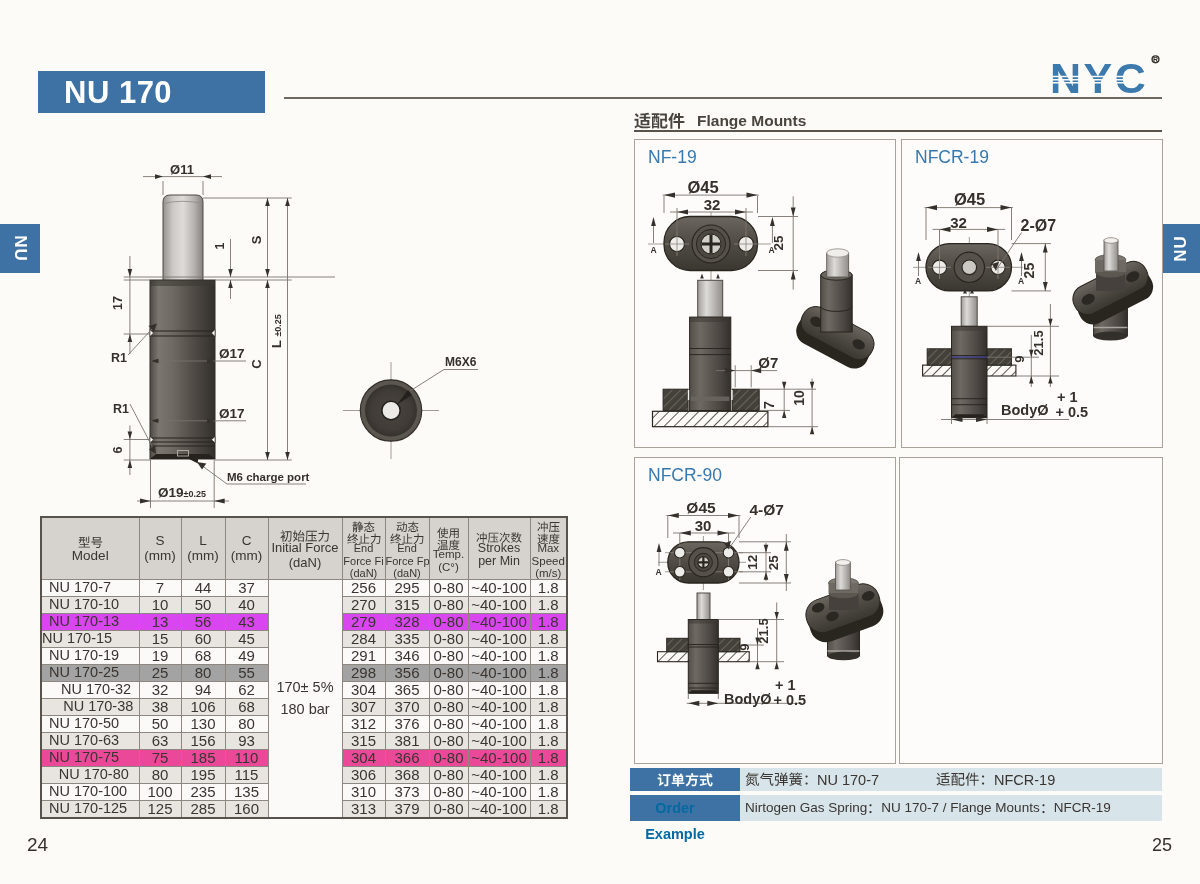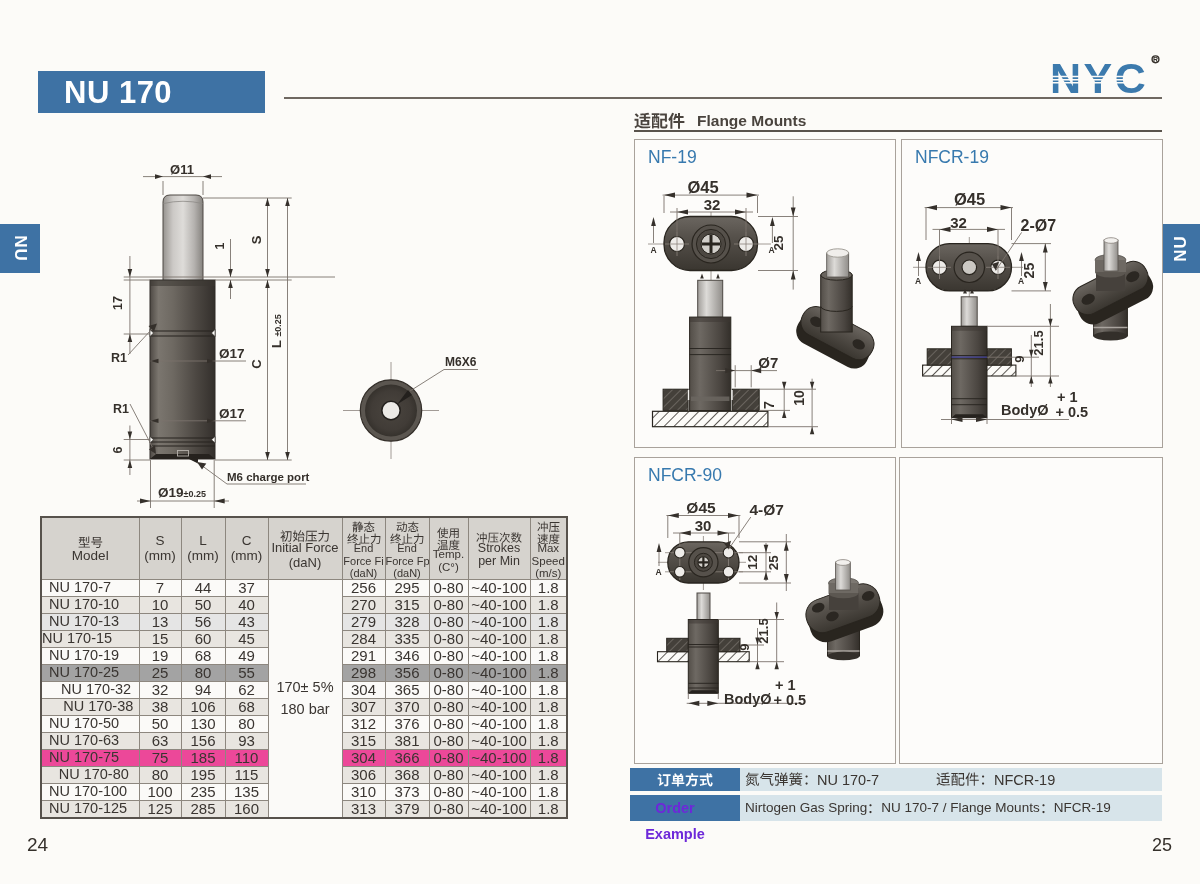--- a/index.html
+++ b/index.html
@@ -253,21 +253,21 @@
         <td style="text-align:left;padding-left:7px;font-size:14.5px;height:16px">NU 170-10</td>
         <td>10</td>
         <td>50</td>
         <td>40</td>
         <td>270</td>
         <td>315</td>
         <td>0-80</td>
         <td>~40-100</td>
         <td>1.8</td>
       </tr>
-      <tr style="background:#e5e5e5;height:16px;line-height:15.8px;font-size:15px">
+      <tr style="background:#d946ef;height:16px;line-height:15.8px;font-size:15px">
         <td style="text-align:left;padding-left:7px;font-size:14.5px;height:16px">NU 170-13</td>
         <td>13</td>
         <td>56</td>
         <td>43</td>
         <td>279</td>
         <td>328</td>
         <td>0-80</td>
         <td>~40-100</td>
         <td>1.8</td>
       </tr>
@@ -789,17 +789,17 @@
 <div class="abs" style="left:740px;top:794.5px;width:422px;height:26px;background:#d7e4ea"></div>
 <div class="abs" style="left:630px;top:767.5px;width:110px;height:23px;text-align:center;line-height:23px"><svg width="56" height="18.2" viewBox="0 0 56 18.2" style="vertical-align:middle">
       <path d="M1.3 3.4C2.1 4.2 3.1 5.2 3.5 5.8L4.7 4.6C4.2 4.0 3.2 3.0 2.4 2.4ZM2.7 15.2C3.0 14.8 3.5 14.4 6.6 12.3C6.5 12.0 6.2 11.2 6.2 10.8L4.3 12.0V6.6H0.6V8.2H2.7V12.4C2.7 13.1 2.2 13.5 1.9 13.7C2.1 14.1 2.5 14.8 2.7 15.2ZM5.8 3.3V5.0H9.5V13.2C9.5 13.5 9.4 13.5 9.1 13.6C8.8 13.6 7.8 13.6 6.9 13.5C7.1 14.0 7.5 14.8 7.5 15.3C8.9 15.3 9.8 15.3 10.4 15.0C11.1 14.7 11.3 14.2 11.3 13.2V5.0H13.6V3.3Z M17.6 8.2H20.1V9.2H17.6ZM21.8 8.2H24.5V9.2H21.8ZM17.6 6.0H20.1V7.0H17.6ZM21.8 6.0H24.5V7.0H21.8ZM23.5 2.4C23.3 3.1 22.8 3.9 22.3 4.6H19.3L19.9 4.3C19.7 3.8 19.0 2.9 18.5 2.3L17.0 3.0C17.4 3.4 17.9 4.1 18.2 4.6H15.9V10.6H20.1V11.5H14.7V13.0H20.1V15.4H21.8V13.0H27.4V11.5H21.8V10.6H26.2V4.6H24.2C24.6 4.1 25.0 3.5 25.4 2.9Z M33.8 2.7C34.1 3.2 34.4 3.9 34.7 4.5H28.7V6.1H32.3C32.1 9.1 31.9 12.3 28.5 14.1C29.0 14.4 29.5 15.0 29.7 15.5C32.3 14.0 33.3 11.8 33.8 9.4H38.2C38.0 12.0 37.8 13.2 37.4 13.5C37.2 13.7 37.0 13.7 36.7 13.7C36.3 13.7 35.3 13.7 34.3 13.6C34.6 14.0 34.9 14.7 34.9 15.2C35.9 15.3 36.8 15.3 37.4 15.2C38.0 15.2 38.4 15.0 38.9 14.6C39.5 14.0 39.7 12.4 40.0 8.6C40.0 8.3 40.0 7.8 40.0 7.8H34.0C34.1 7.3 34.1 6.7 34.2 6.1H41.3V4.5H35.5L36.5 4.1C36.3 3.5 35.9 2.7 35.5 2.1Z M49.6 2.3C49.6 3.1 49.6 3.9 49.6 4.6H42.7V6.3H49.7C50.1 11.2 51.1 15.4 53.5 15.4C54.9 15.4 55.4 14.8 55.7 12.1C55.2 11.9 54.6 11.5 54.2 11.1C54.1 12.9 54.0 13.6 53.7 13.6C52.7 13.6 51.8 10.4 51.5 6.3H55.3V4.6H54.0L55.0 3.8C54.6 3.3 53.7 2.7 53.1 2.2L52.0 3.2C52.6 3.6 53.2 4.2 53.6 4.6H51.4C51.4 3.9 51.4 3.1 51.4 2.3ZM42.7 13.3 43.2 15.0C45.0 14.6 47.5 14.1 49.8 13.6L49.7 12.1L47.0 12.6V9.5H49.3V7.9H43.2V9.5H45.4V12.9C44.4 13.0 43.4 13.2 42.7 13.3Z" fill="#ffffff"></path>
     </svg></div>
 <div class="abs" style="left:745px;top:767.5px;height:23px;line-height:23px;font-size:14.5px"><svg width="72" height="18.9" viewBox="0 0 72 18.9" style="vertical-align:middle">
       <path d="M3.9 5.2V6.0H12.4V5.2ZM2.8 11.8C2.6 12.4 2.1 13.2 1.5 13.6L2.2 14.1C2.8 13.6 3.3 12.8 3.6 12.1ZM3.1 7.9C2.8 8.6 2.3 9.3 1.8 9.7L2.5 10.2C3.1 9.7 3.5 9.0 3.8 8.3ZM3.6 2.5C3.0 4.2 1.9 5.8 0.6 6.8C0.9 7.0 1.3 7.3 1.5 7.5C2.3 6.7 3.1 5.7 3.8 4.5H13.5V3.7H4.2C4.4 3.4 4.5 3.1 4.7 2.7ZM2.2 6.7V7.6H10.4C10.5 12.3 10.9 15.8 12.9 15.8C13.7 15.8 13.9 15.1 14.1 13.2C13.8 13.0 13.5 12.8 13.3 12.5C13.3 13.9 13.2 14.8 12.9 14.8C11.8 14.8 11.5 10.9 11.4 6.7ZM8.5 11.7C8.2 12.1 7.7 12.7 7.3 13.1L5.8 12.4C6.0 11.8 6.1 11.3 6.2 10.6H5.2C4.9 13.0 4.2 14.4 0.9 15.0C1.1 15.2 1.3 15.6 1.4 15.8C3.7 15.3 4.9 14.4 5.5 13.2C7.1 14.0 8.9 15.1 9.8 15.8L10.5 15.2C9.9 14.7 9.0 14.1 8.0 13.5C8.4 13.1 9.0 12.6 9.4 12.1ZM8.5 8.0C8.2 8.4 7.6 9.0 7.1 9.5C6.7 9.3 6.3 9.1 5.9 8.9C6.0 8.5 6.1 8.1 6.2 7.6H5.2C5.0 9.5 4.2 10.5 1.2 11.0C1.4 11.2 1.6 11.6 1.7 11.8C3.8 11.4 5.0 10.7 5.6 9.6C6.8 10.2 8.2 11.0 9.0 11.7L9.6 11.0C9.2 10.7 8.6 10.3 7.8 9.9C8.3 9.4 8.9 8.9 9.4 8.4Z M18.2 6.1V7.0H26.9V6.1ZM18.2 2.4C17.5 4.5 16.3 6.6 14.9 7.8C15.2 8.0 15.7 8.3 15.9 8.5C16.8 7.6 17.6 6.4 18.3 5.0H27.9V4.1H18.8C19.0 3.6 19.2 3.2 19.3 2.7ZM16.7 8.1V9.1H24.6C24.8 12.9 25.3 15.8 27.2 15.8C28.1 15.8 28.4 15.1 28.5 13.4C28.2 13.2 27.9 13.0 27.7 12.7C27.7 14.0 27.6 14.7 27.3 14.7C26.2 14.7 25.8 11.5 25.7 8.1Z M35.6 3.0C36.1 3.7 36.7 4.7 37.0 5.3L37.9 4.8C37.6 4.2 37.0 3.3 36.5 2.6ZM30.1 6.3C30.1 7.7 30.0 9.5 29.9 10.6H32.9C32.7 13.3 32.6 14.3 32.3 14.6C32.2 14.7 32.0 14.7 31.8 14.7C31.5 14.7 30.8 14.7 30.1 14.7C30.3 14.9 30.4 15.4 30.4 15.7C31.1 15.7 31.8 15.8 32.2 15.7C32.7 15.7 32.9 15.6 33.2 15.3C33.6 14.8 33.7 13.5 33.9 10.1C33.9 9.9 33.9 9.6 33.9 9.6H30.9L31.0 7.3H33.9V3.1H29.8V4.1H32.9V6.3ZM36.0 8.7H38.0V10.0H36.0ZM39.1 8.7H41.3V10.0H39.1ZM36.0 6.4H38.0V7.8H36.0ZM39.1 6.4H41.3V7.8H39.1ZM34.1 12.1V13.1H38.0V15.8H39.1V13.1H42.9V12.1H39.1V10.9H42.3V5.6H40.2C40.7 4.8 41.3 3.8 41.7 2.8L40.7 2.5C40.3 3.4 39.6 4.7 39.0 5.6H35.0V10.9H38.0V12.1Z M48.4 13.8C47.5 14.4 45.8 14.7 44.3 15.0C44.5 15.2 44.8 15.6 45.0 15.8C46.5 15.5 48.3 14.9 49.4 14.2ZM52.0 14.5C53.6 14.8 55.1 15.3 56.0 15.7L57.0 15.1C56.0 14.7 54.3 14.2 52.7 13.8ZM52.4 5.4V6.3H48.9V5.4H47.9V6.3H44.8V7.1H47.9V8.1H44.2V8.9H50.2V9.7H46.0V13.7H55.7V9.7H51.2V8.9H57.3V8.1H53.5V7.1H56.7V6.3H53.5V5.4ZM48.9 7.1H52.4V8.1H48.9ZM47.0 12.0H50.2V13.0H47.0ZM51.2 12.0H54.6V13.0H51.2ZM47.0 10.4H50.2V11.3H47.0ZM51.2 10.4H54.6V11.3H51.2ZM46.4 2.4C45.9 3.4 45.1 4.4 44.2 5.1C44.4 5.2 44.9 5.5 45.1 5.7C45.5 5.3 46.0 4.8 46.4 4.3H47.5C47.7 4.7 48.0 5.1 48.1 5.4L49.0 5.0C49.0 4.8 48.8 4.6 48.6 4.3H50.7V3.5H46.9C47.1 3.2 47.2 3.0 47.4 2.7ZM52.1 2.4C51.7 3.4 51.0 4.4 50.2 5.0C50.4 5.1 50.9 5.4 51.1 5.6C51.5 5.2 51.9 4.8 52.2 4.3H53.5C53.8 4.7 54.1 5.1 54.2 5.5L55.2 5.1C55.1 4.9 54.9 4.6 54.7 4.3H57.2V3.5H52.7C52.8 3.2 53.0 2.9 53.1 2.6Z M61.6 7.6C62.2 7.6 62.7 7.2 62.7 6.5C62.7 5.9 62.2 5.4 61.6 5.4C61.0 5.4 60.5 5.9 60.5 6.5C60.5 7.2 61.0 7.6 61.6 7.6ZM61.6 14.7C62.2 14.7 62.7 14.3 62.7 13.6C62.7 12.9 62.2 12.5 61.6 12.5C61.0 12.5 60.5 12.9 60.5 13.6C60.5 14.3 61.0 14.7 61.6 14.7Z" fill="#3a3531"></path>
     </svg><span style="vertical-align:middle">NU 170-7</span></div>
 <div class="abs" style="left:936px;top:767.5px;height:23px;line-height:23px;font-size:14.5px"><svg width="58" height="18.9" viewBox="0 0 58 18.9" style="vertical-align:middle">
       <path d="M0.9 3.6C1.7 4.3 2.6 5.3 3.0 6.0L3.9 5.3C3.5 4.6 2.5 3.7 1.7 3.0ZM6.7 9.7H11.7V12.1H6.7ZM3.6 7.6H0.6V8.7H2.6V13.2C1.9 13.4 1.2 14.0 0.6 14.7L1.2 15.6C2.0 14.7 2.7 13.9 3.2 13.9C3.6 13.9 4.0 14.3 4.6 14.7C5.7 15.3 6.9 15.4 8.6 15.4C10.0 15.4 12.6 15.3 13.6 15.3C13.7 14.9 13.8 14.4 13.9 14.2C12.5 14.3 10.4 14.4 8.7 14.4C7.1 14.4 5.8 14.3 4.9 13.8C4.3 13.5 3.9 13.2 3.6 13.0ZM5.6 8.8V13.0H12.8V8.8H9.7V7.0H13.8V6.0H9.7V4.1C10.9 3.9 12.1 3.7 12.9 3.5L12.4 2.6C10.7 3.1 7.6 3.5 5.1 3.6C5.2 3.9 5.3 4.3 5.4 4.5C6.4 4.5 7.5 4.4 8.7 4.2V6.0H4.4V7.0H8.7V8.8Z M22.5 3.1V4.2H26.9V7.7H22.6V14.0C22.6 15.3 23.0 15.7 24.3 15.7C24.6 15.7 26.5 15.7 26.8 15.7C28.1 15.7 28.4 15.0 28.5 12.6C28.2 12.6 27.8 12.4 27.5 12.2C27.4 14.3 27.3 14.6 26.7 14.6C26.3 14.6 24.8 14.6 24.4 14.6C23.8 14.6 23.6 14.5 23.6 14.0V8.7H26.9V9.7H28.0V3.1ZM16.6 12.4H20.6V13.9H16.6ZM16.6 11.5V6.6H17.6V7.8C17.6 8.6 17.4 9.5 16.6 10.2C16.7 10.3 17.0 10.5 17.1 10.7C18.0 9.8 18.2 8.7 18.2 7.8V6.6H19.0V9.4C19.0 10.1 19.2 10.2 19.7 10.2C19.8 10.2 20.3 10.2 20.4 10.2H20.6V11.5ZM15.3 3.0V4.0H17.4V5.7H15.7V15.7H16.6V14.7H20.6V15.5H21.5V5.7H19.9V4.0H21.8V3.0ZM18.2 5.7V4.0H19.1V5.7ZM19.6 6.6H20.6V9.6L20.5 9.5C20.5 9.6 20.5 9.6 20.3 9.6C20.2 9.6 19.9 9.6 19.8 9.6C19.6 9.6 19.6 9.5 19.6 9.4Z M33.6 9.7V10.8H37.8V15.8H38.8V10.8H42.8V9.7H38.8V6.5H42.2V5.4H38.8V2.6H37.8V5.4H35.8C36.0 4.8 36.2 4.1 36.3 3.4L35.3 3.2C34.9 5.1 34.3 7.0 33.5 8.2C33.7 8.3 34.2 8.6 34.4 8.7C34.8 8.1 35.2 7.3 35.5 6.5H37.8V9.7ZM32.9 2.5C32.1 4.7 30.8 6.9 29.5 8.3C29.7 8.6 30.0 9.1 30.1 9.4C30.6 8.9 31.0 8.3 31.4 7.7V15.8H32.5V6.0C33.0 5.0 33.5 3.9 33.9 2.8Z M47.1 7.6C47.7 7.6 48.2 7.2 48.2 6.5C48.2 5.9 47.7 5.4 47.1 5.4C46.5 5.4 46.0 5.9 46.0 6.5C46.0 7.2 46.5 7.6 47.1 7.6ZM47.1 14.7C47.7 14.7 48.2 14.3 48.2 13.6C48.2 12.9 47.7 12.5 47.1 12.5C46.5 12.5 46.0 12.9 46.0 13.6C46.0 14.3 46.5 14.7 47.1 14.7Z" fill="#3a3531"></path>
     </svg><span style="vertical-align:middle">NFCR-19</span></div>
-<div class="abs" style="left:630px;top:794.5px;width:90px;height:26px;text-align:center;line-height:26px;color:#6d28d9;font-weight:bold;font-size:14.5px">Order Example</div>
+<div class="abs" style="left:630px;top:794.5px;width:90px;height:26px;text-align:center;line-height:26px;color:#0369a1;font-weight:bold;font-size:14.5px">Order Example</div>
 <div class="abs" style="left:745px;top:794.5px;height:26px;line-height:26px;font-size:13.5px"><span style="vertical-align:middle">Nirtogen Gas Spring</span><svg width="14" height="18.2" viewBox="0 0 14 18.2" style="vertical-align:middle">
       <path d="M3.5 7.3C4.1 7.3 4.6 6.9 4.6 6.3C4.6 5.7 4.1 5.2 3.5 5.2C2.9 5.2 2.4 5.7 2.4 6.3C2.4 6.9 2.9 7.3 3.5 7.3ZM3.5 14.2C4.1 14.2 4.6 13.8 4.6 13.1C4.6 12.5 4.1 12.1 3.5 12.1C2.9 12.1 2.4 12.5 2.4 13.1C2.4 13.8 2.9 14.2 3.5 14.2Z" fill="#3a3531"></path>
     </svg><span style="vertical-align:middle">NU 170-7&nbsp;/&nbsp;Flange Mounts</span><svg width="14" height="18.2" viewBox="0 0 14 18.2" style="vertical-align:middle">
       <path d="M3.5 7.3C4.1 7.3 4.6 6.9 4.6 6.3C4.6 5.7 4.1 5.2 3.5 5.2C2.9 5.2 2.4 5.7 2.4 6.3C2.4 6.9 2.9 7.3 3.5 7.3ZM3.5 14.2C4.1 14.2 4.6 13.8 4.6 13.1C4.6 12.5 4.1 12.1 3.5 12.1C2.9 12.1 2.4 12.5 2.4 13.1C2.4 13.8 2.9 14.2 3.5 14.2Z" fill="#3a3531"></path>
     </svg><span style="vertical-align:middle">NFCR-19</span></div>
 </body></html>

